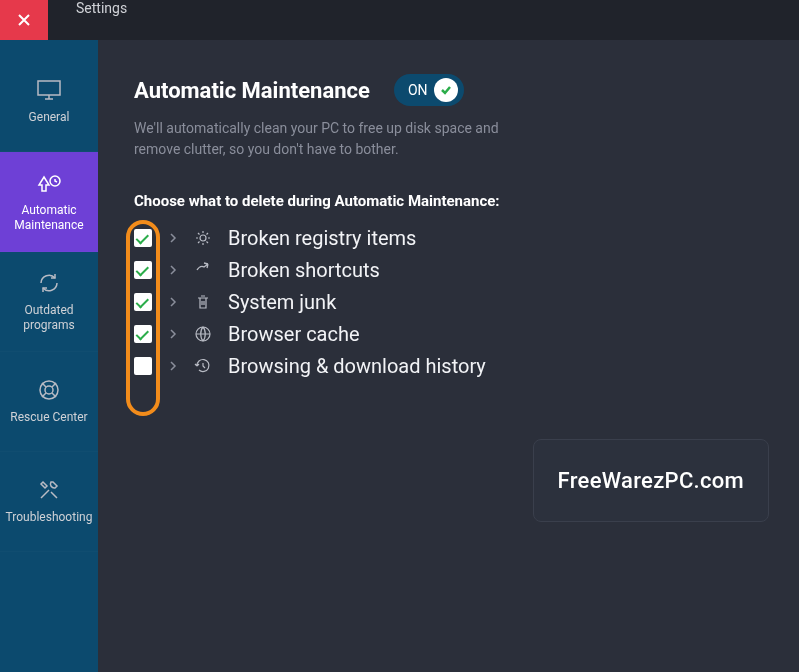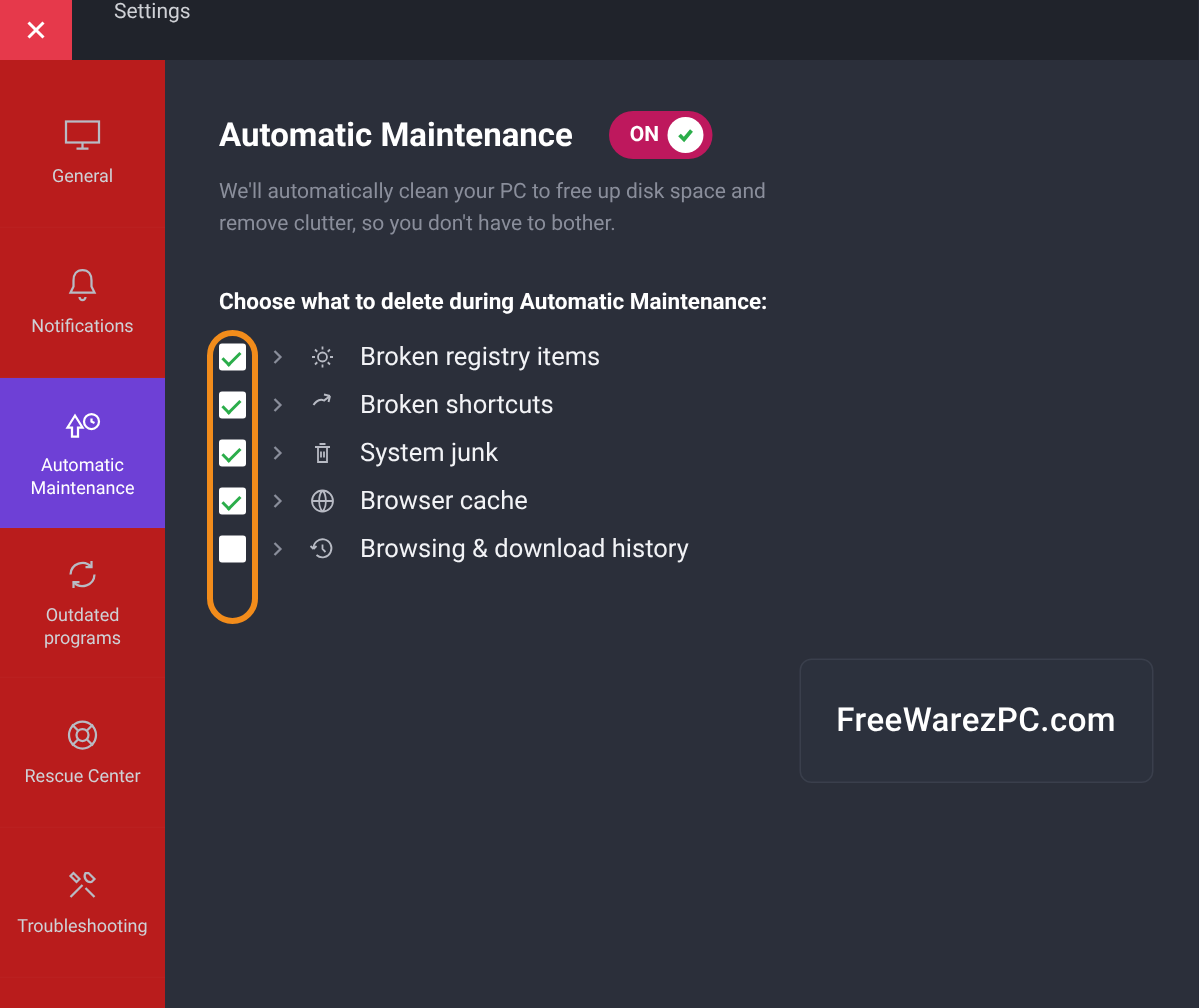--- a/index.html
+++ b/index.html
@@ -17,43 +17,43 @@
     width: 48px; height: 40px; background: #e6394b;
     display: flex; align-items: center; justify-content: center;
     cursor: pointer;
   }
   .titlebar .close svg { width: 14px; height: 14px; }
   .titlebar .title {
     padding-left: 28px; color: #cfd1d6; font-size: 14px; font-weight: 400;
   }
   .body { display: flex; flex: 1; }
   .sidebar {
-    width: 110px; background: #b91c1c; display: flex; flex-direction: column;
+    width: 98px; background: #0c4a6e; display: flex; flex-direction: column;
     padding-top: 12px;
   }
   .side-item {
     height: 100px; display: flex; flex-direction: column;
     align-items: center; justify-content: center; gap: 8px;
     color: #cfd1d6; font-size: 12px; text-align: center;
     cursor: pointer; padding: 10px 6px; line-height: 1.2;
     border-bottom: 1px solid rgba(255,255,255,0.02);
   }
   .side-item.active { background: #6e40d6; color: #fff; }
   .side-item .ic { width: 28px; height: 24px; display:flex; align-items:center; justify-content:center; }
   .side-item .ic svg { stroke: #b8bbc4; }
   .side-item.active .ic svg { stroke: #fff; }
   .content {
     flex: 1; background: #2b2f3a; padding: 34px 36px 0 36px; position: relative;
   }
   .heading-row { display: flex; align-items: center; gap: 24px; margin-bottom: 12px; }
   .heading { font-size: 22px; font-weight: 700; color:#fff; }
   .toggle {
     display: inline-flex; align-items: center; gap: 6px;
-    background: #be185d; border-radius: 18px; padding: 4px 6px 4px 14px;
-    font-weight: 700; font-size: 14px; color:#fff; cursor:pointer;
+    background: #0c4a6e; border-radius: 18px; padding: 4px 6px 4px 14px;
+    font-weight: 400; font-size: 14px; color:#fff; cursor:pointer;
   }
   .toggle .knob {
     width: 24px; height: 24px; border-radius: 50%; background:#fff;
     display:flex; align-items:center; justify-content:center;
   }
   .toggle .knob svg { stroke:#2bad4a; }
   .subtext { color:#8a8e9b; font-size: 14px; line-height: 1.5; max-width: 380px; margin-bottom: 32px; }
   .section-label { font-size: 15px; font-weight: 700; margin-bottom: 18px; color:#ffffff;}
   .options { display: flex; flex-direction: column; gap: 12px; position:relative; }
   .opt-row { display: flex; align-items: center; gap: 16px; height: 20px; }
@@ -65,21 +65,21 @@
   .chk.checked::after {
     content:''; width:10px; height:5px; border:2px solid #2bad4a;
     border-top:none; border-right:none; transform: rotate(-45deg) translateY(-1px);
   }
   .chk.partial::after {
     content:''; width:12px; height:4px; background:#2bad4a;
   }
   .chev { color:#8a8e9b; cursor:pointer; width:10px; display:flex; justify-content:center;}
   .row-ic { width:18px; height:18px; display:flex; align-items:center; justify-content:center; }
   .row-ic svg { stroke:#b8bbc4; fill:none; }
-  .row-label { color:#f2f3f6; font-size:17px; }
+  .row-label { color:#f2f3f6; font-size:20px; }
   .highlight-ring {
     position:absolute; left:-8px; top:-8px; width:34px; height:196px;
     border:4px solid #f28c1b; border-radius:18px; z-index:1; pointer-events:none;
   }
   .watermark {
     position:absolute; right:30px; bottom:150px;
     background:#2c313d; border:1px solid #3a3f4c; border-radius:8px;
     padding:28px 24px; font-size:22px; font-weight:500; color:#ffffff;
     letter-spacing:0.3px;
   }
@@ -103,29 +103,20 @@
       <div class="side-item">
         <span class="ic">
           <svg width="26" height="22" viewBox="0 0 26 22" fill="none" stroke-width="1.5">
               <rect x="2" y="2" width="22" height="14"></rect>
               <path d="M9 20 H17 M13 16 V20"></path>
             </svg>
         </span>
         <span>General</span>
       </div>
 
-      <div class="side-item">
-        <span class="ic">
-          <svg width="22" height="24" viewBox="0 0 22 24" fill="none" stroke-width="1.5">
-              <path d="M11 2 C7 2 5 5 5 9 V13 L3 17 H19 L17 13 V9 C17 5 15 2 11 2 Z"></path>
-              <path d="M9 20 A2 2 0 0 0 13 20"></path>
-            </svg>
-        </span>
-        <span>Notifications</span>
-      </div>
 
       <div class="side-item active">
         <span class="ic">
           <svg width="26" height="24" viewBox="0 0 26 24" fill="none" stroke-width="1.5">
               <path d="M6 20 L6 14 L3 14 L8 6 L13 14 L10 14 L10 20 Z"></path>
               <circle cx="19" cy="10" r="5"></circle>
               <path d="M19 8 L19 10 L21 11"></path>
             </svg>
         </span>
         <span>Automatic Maintenance</span>

